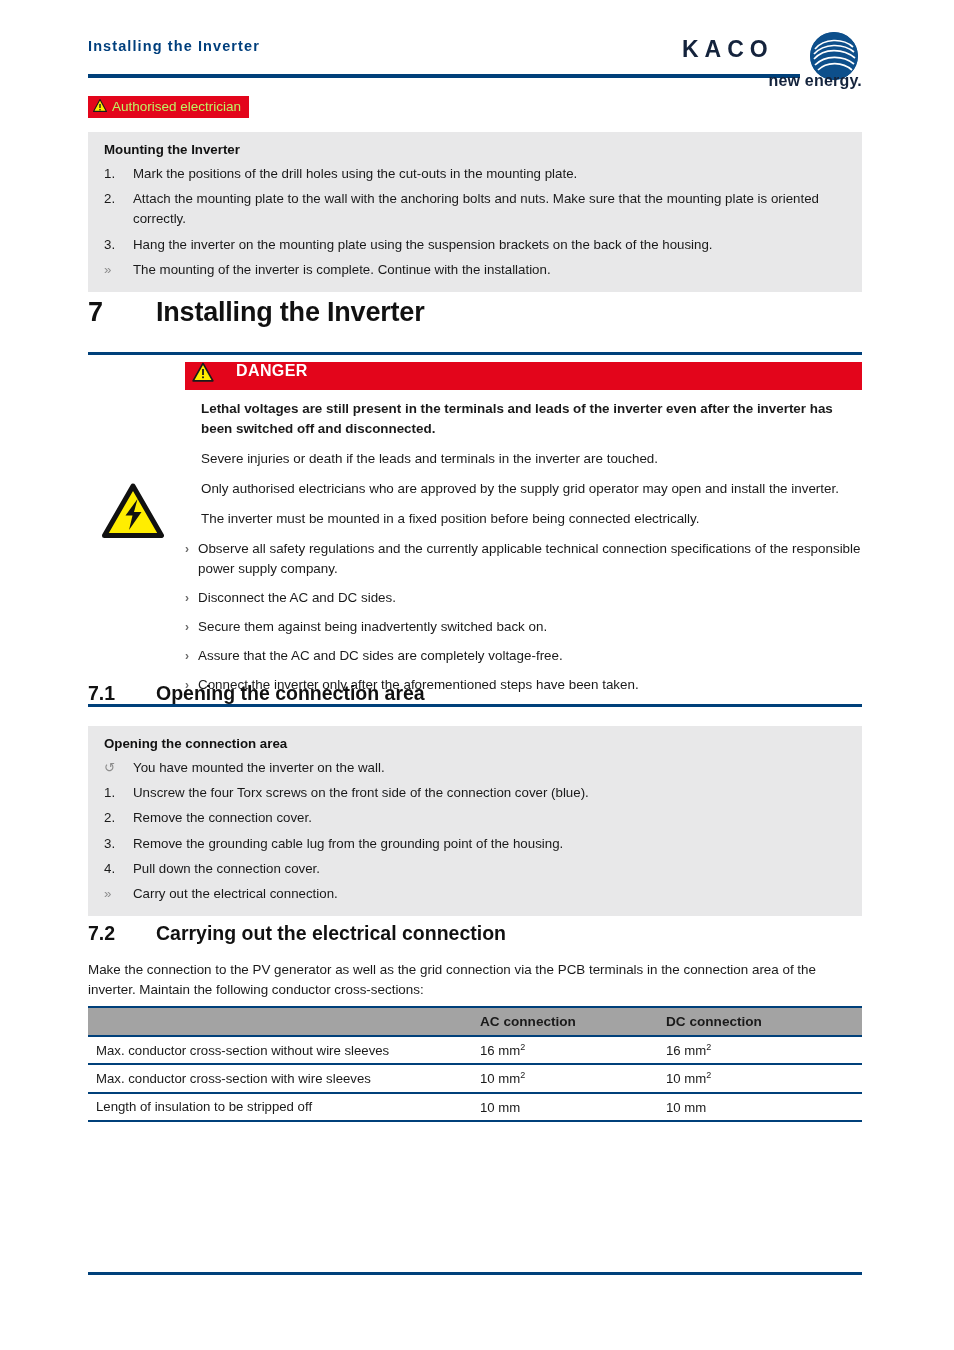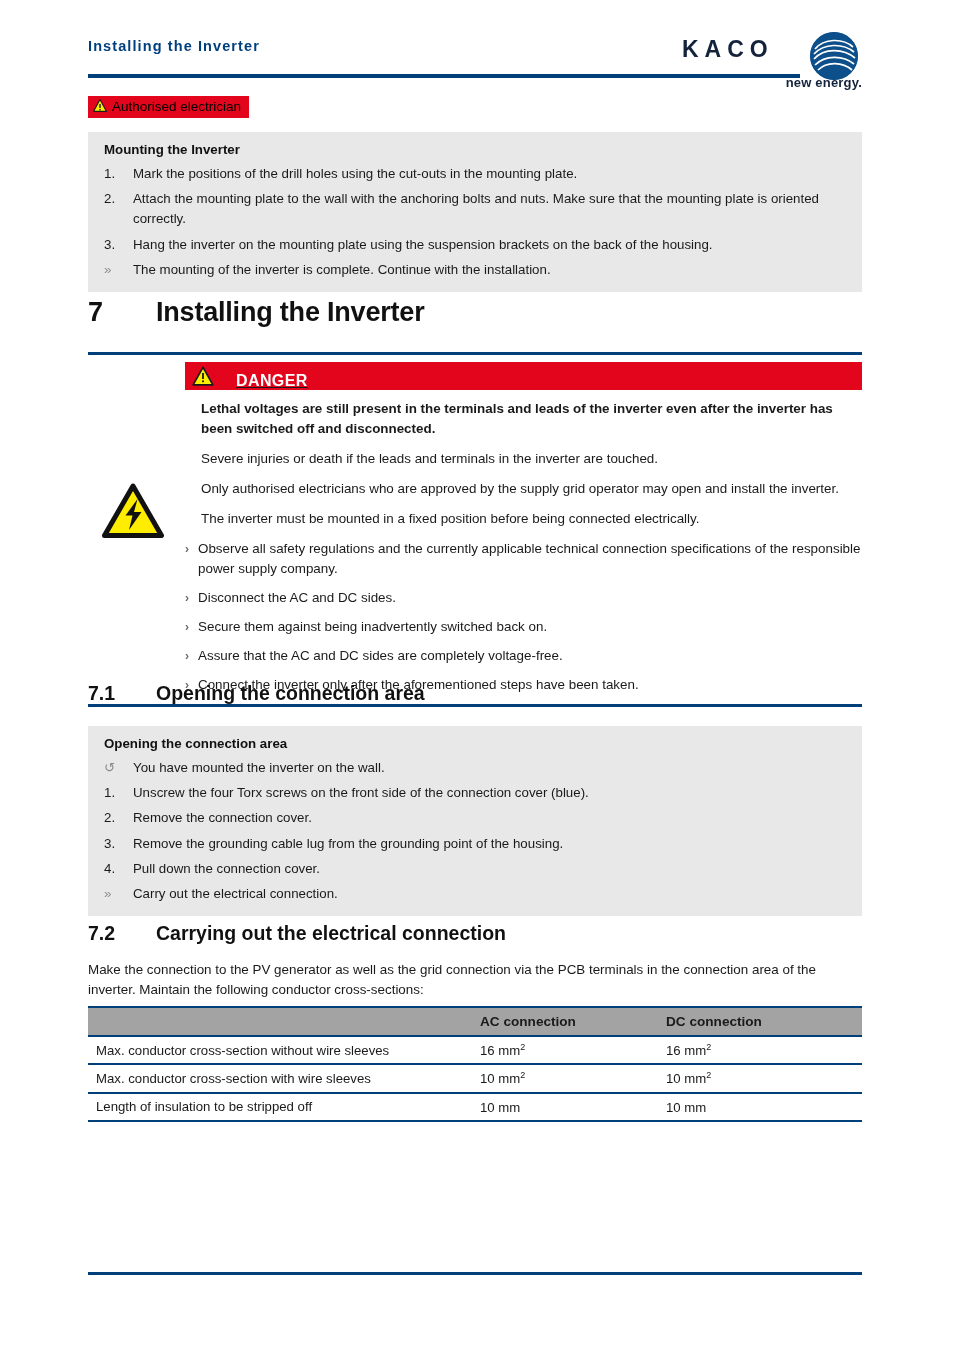--- a/index.html
+++ b/index.html
@@ -63,33 +63,33 @@
     position: absolute;
     right: 4px; top: 0px;
     width: 48px; height: 48px;
     border-radius: 50%;
     background: #0d4f8b;
     overflow: hidden;
   }
   .logo-tag {
     position: absolute;
     right: 0px; bottom: 0px;
-    font-size: 13px;
+    font-size: 16px;
     font-weight: bold;
     color: #14233c;
     letter-spacing: 0.2px;
   }
 
   
   .badge-auth {
     position: absolute;
     left: 88px; top: 96px;
     height: 22px;
     background: #e3051b;
-    color: #000000;
+    color: #bef264;
     font-size: 13.5px;
     display: flex;
     align-items: center;
     padding: 0 8px 0 5px;
   }
   .badge-auth .tri { margin-right: 5px; display: block; }
   .badge-auth .label { line-height: 1; padding-bottom: 1px;}
 
   
   .grey-box {
@@ -168,23 +168,22 @@
     width: 62px; height: 56px;
   }
   .danger-col {
     margin-left: 97px;
     width: 677px;
   }
   .danger-bar {
     background: #e3051b;
     height: 28px;
     display: flex;
-    align-items: flex-end;
+    align-items: flex-start;
     padding-left: 7px;
-    text-decoration: underline;
   }
   .danger-bar .tri { display: block; margin-right: 22px; }
   .danger-bar .label {
     color: #ffffff;
     font-size: 16px;
     font-weight: bold;
     letter-spacing: 0.4px;
   }
   .danger-col p {
     margin: 10px 0 0 16px;

